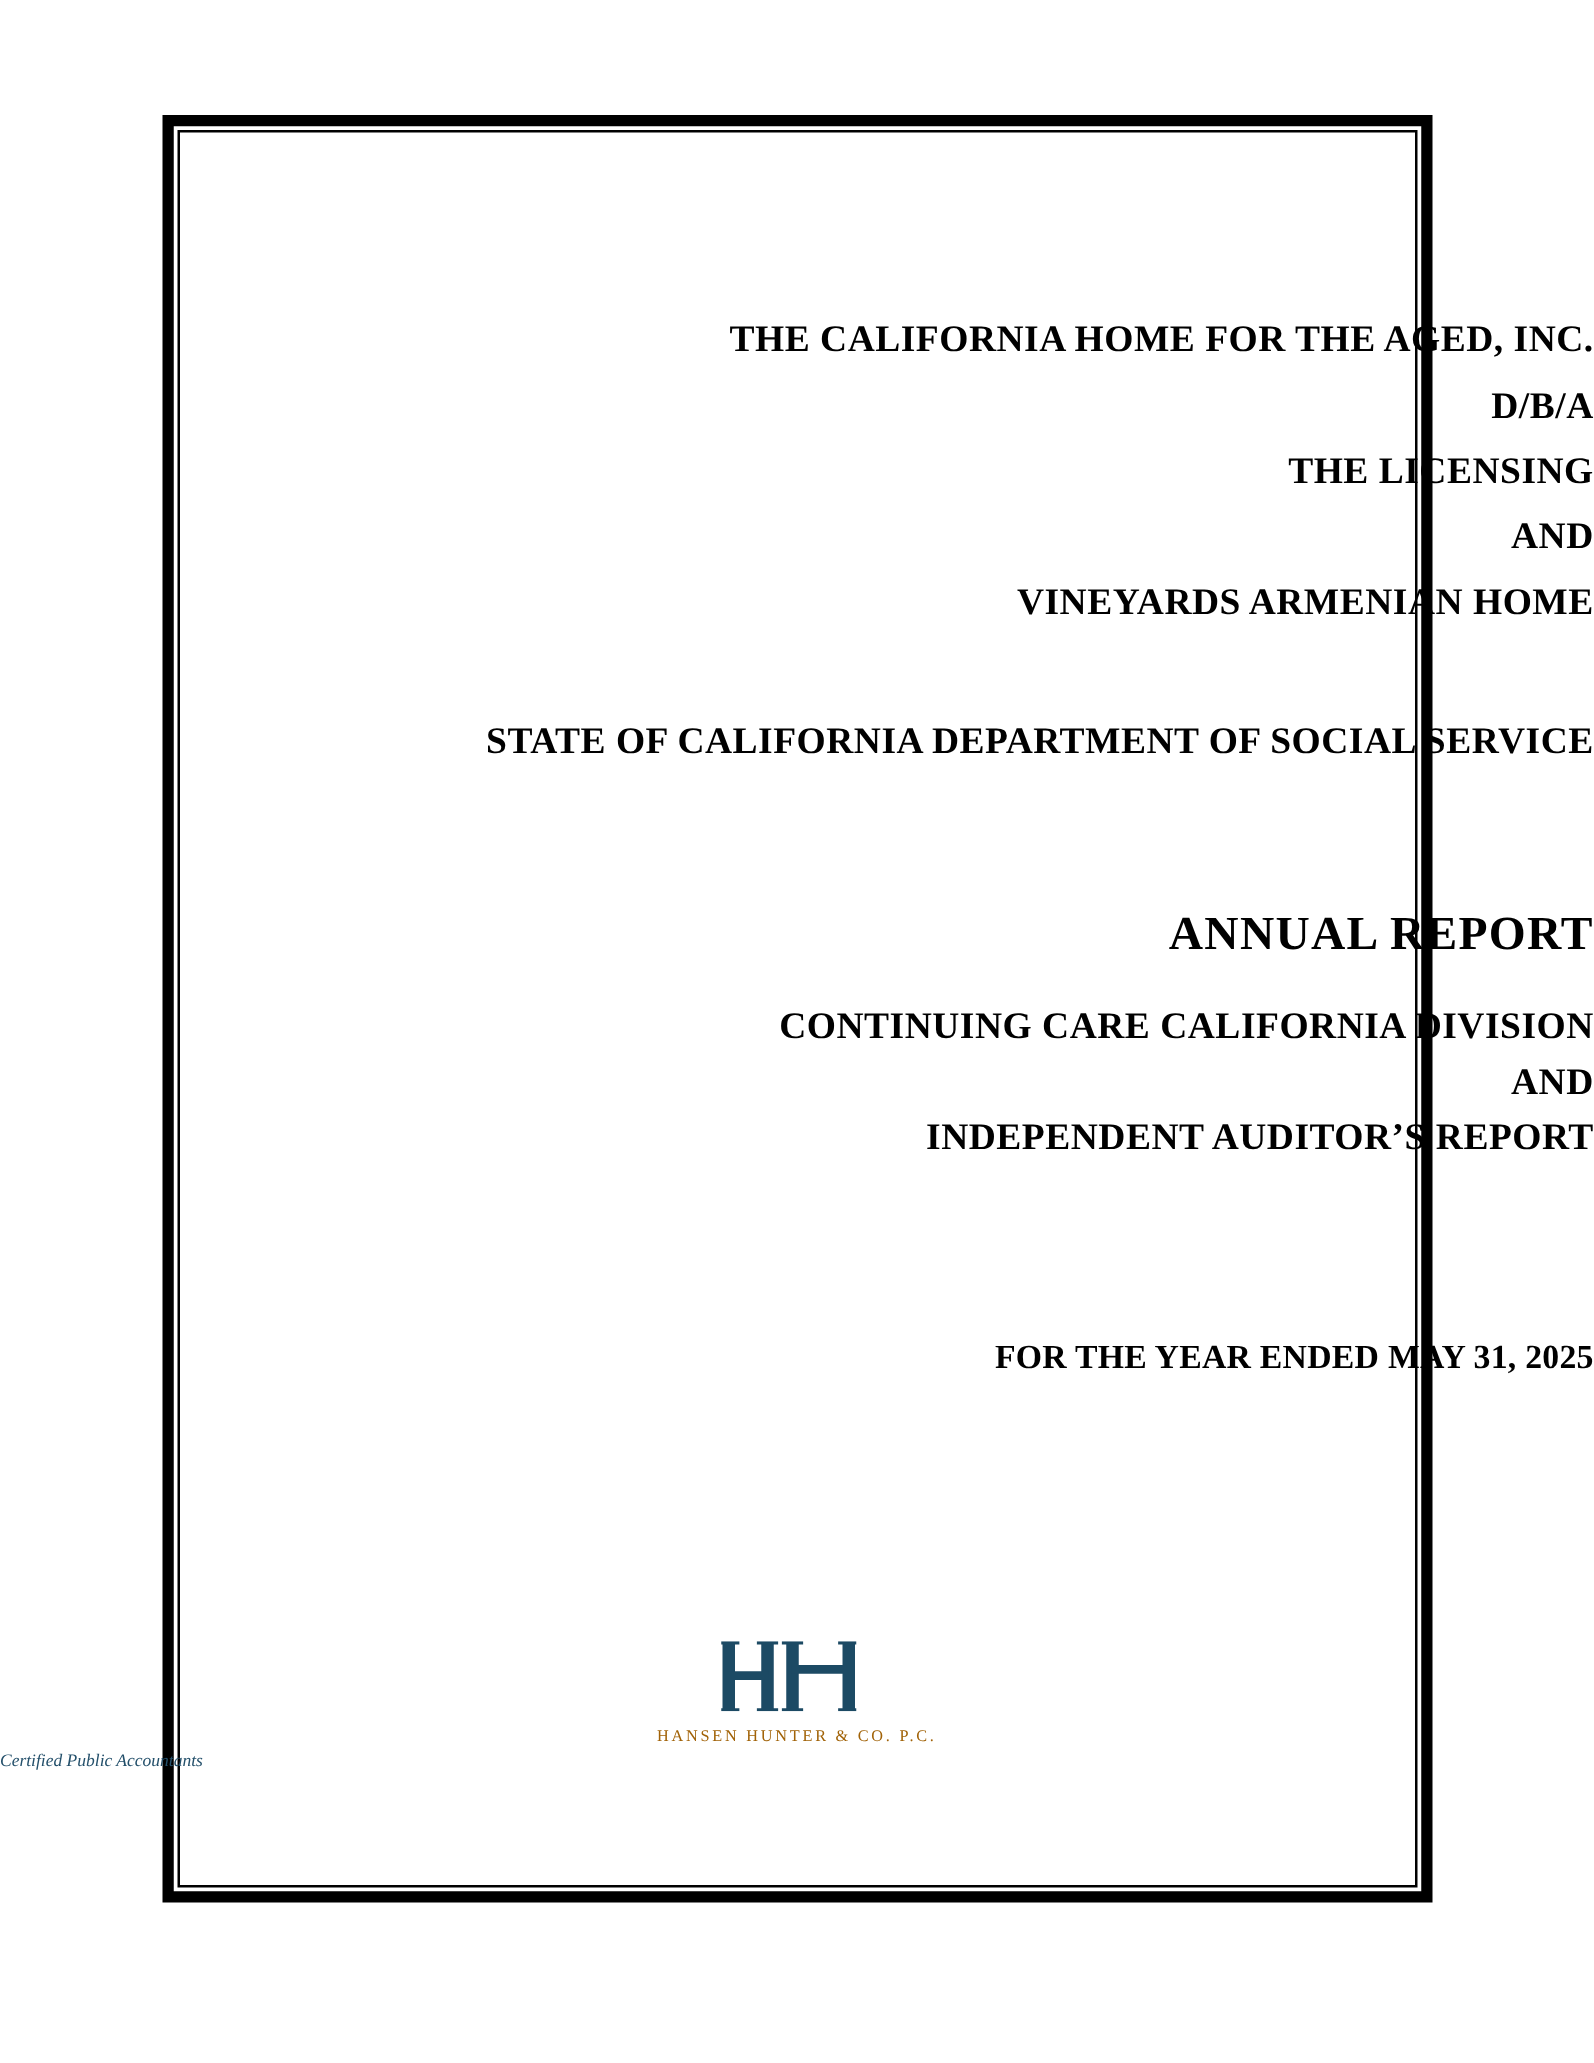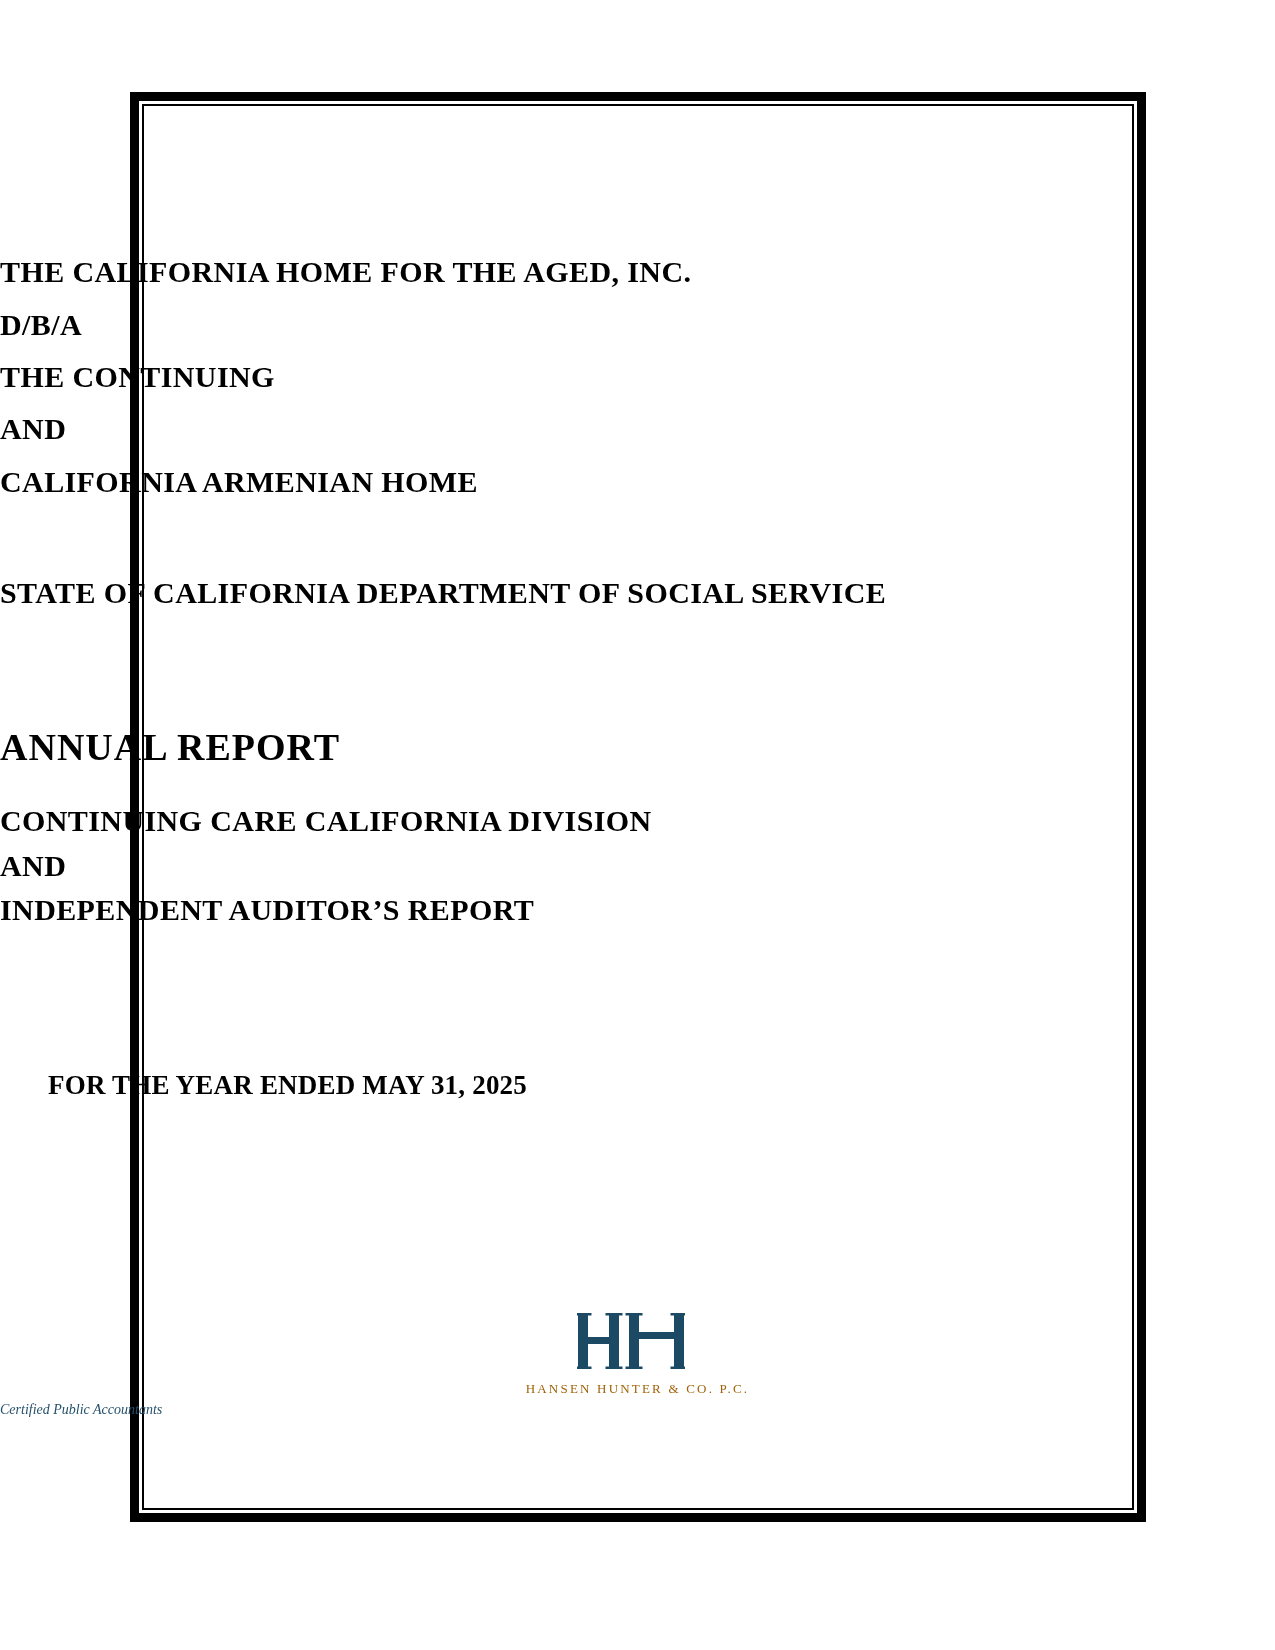--- a/index.html
+++ b/index.html
@@ -28,21 +28,21 @@
   .frame-inner {
     position: absolute;
     inset: 3px;
     border: 2px solid #000;
   }
   
   .line {
     position: absolute;
     left: 0;
     right: 0;
-    text-align: left;
+    text-align: right;
     font-weight: bold;
     line-height: 1.1;
     white-space: nowrap;
     letter-spacing: 0.4px;
   }
   .fs30 { font-size: 30px; }
   .fs38 { font-size: 38px; letter-spacing: 1px; }
   .fs27 { font-size: 27px; letter-spacing: 0.2px; margin-left: 48px; }
 
   
@@ -78,23 +78,23 @@
 </style>
 </head>
 <body>
 
 <div class="frame">
   <div class="frame-inner"></div>
 </div>
 
 <div class="line fs30" style="top:255px">THE CALIFORNIA HOME FOR THE AGED, INC.</div>
 <div class="line fs30" style="top:308px">D/B/A</div>
-<div class="line fs30" style="top:360px">THE CONTINUING</div>
+<div class="line fs30" style="top:360px">THE LICENSING</div>
 <div class="line fs30" style="top:412px">AND</div>
-<div class="line fs30" style="top:465px">CALIFORNIA ARMENIAN HOME</div>
+<div class="line fs30" style="top:465px">VINEYARDS ARMENIAN HOME</div>
 
 <div class="line fs30" style="top:576px">STATE OF CALIFORNIA DEPARTMENT OF SOCIAL SERVICE</div>
 
 <div class="line fs38" style="top:727px">ANNUAL REPORT</div>
 
 <div class="line fs30" style="top:804px">CONTINUING CARE CALIFORNIA DIVISION</div>
 <div class="line fs30" style="top:849px">AND</div>
 <div class="line fs30" style="top:893px">INDEPENDENT AUDITOR’S REPORT</div>
 
 <div class="line fs27" style="top:1071px">FOR THE YEAR ENDED MAY 31, 2025</div>

